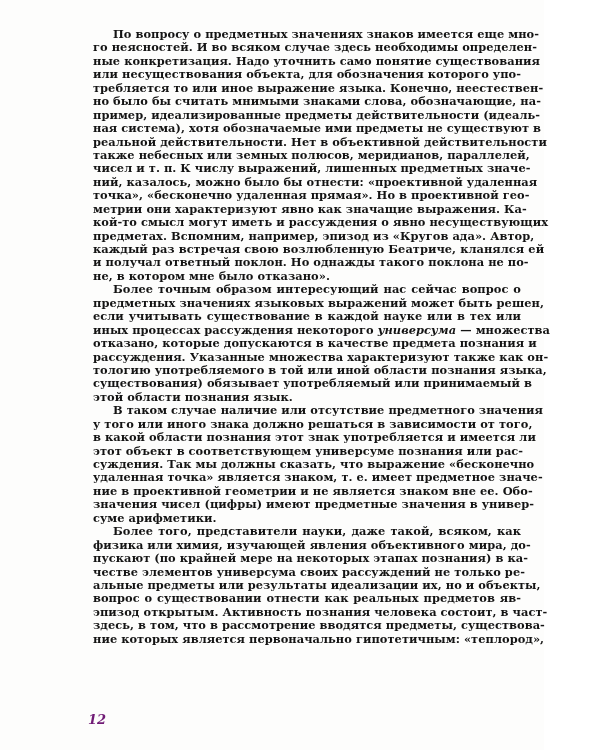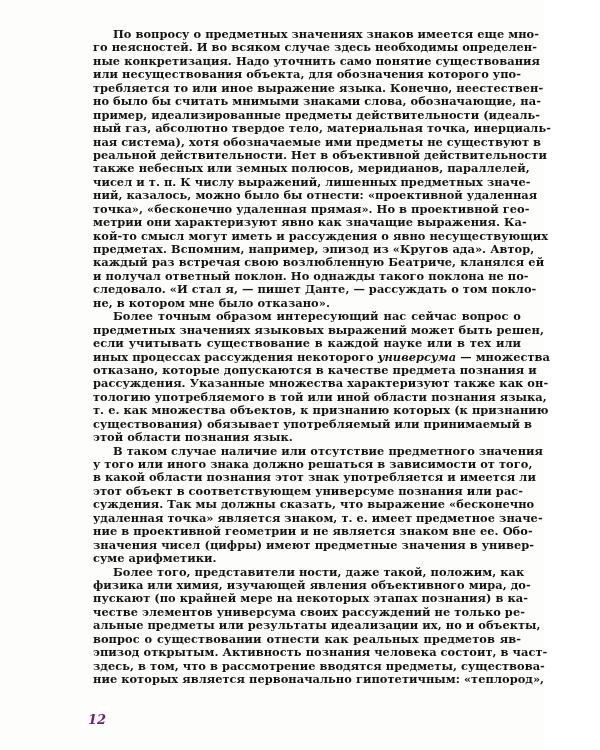--- a/index.html
+++ b/index.html
@@ -43,63 +43,60 @@
   <div class="text-block">
 
     <div class="para">
       <span class="line indent">По вопросу о предметных значениях знаков имеется еще мно-</span>
       <span class="line">го неясностей. И во всяком случае здесь необходимы определен-</span>
       <span class="line">ные конкретизация. Надо уточнить само понятие существования</span>
       <span class="line">или несуществования объекта, для обозначения которого упо-</span>
       <span class="line">требляется то или иное выражение языка. Конечно, неестествен-</span>
       <span class="line">но было бы считать мнимыми знаками слова, обозначающие, на-</span>
       <span class="line">пример, идеализированные предметы действительности (идеаль-</span>
-      <span class="line">ный газ, абсолютно твердое тело, материальная точка, инерциаль-</span>
       <span class="line">ная система), хотя обозначаемые ими предметы не существуют в</span>
       <span class="line">реальной действительности. Нет в объективной действительности</span>
       <span class="line">также небесных или земных полюсов, меридианов, параллелей,</span>
       <span class="line">чисел и т. п. К числу выражений, лишенных предметных значе-</span>
       <span class="line">ний, казалось, можно было бы отнести: «проективной удаленная</span>
       <span class="line">точка», «бесконечно удаленная прямая». Но в проективной гео-</span>
       <span class="line">метрии они характеризуют явно как значащие выражения. Ка-</span>
       <span class="line">кой-то смысл могут иметь и рассуждения о явно несуществующих</span>
       <span class="line">предметах. Вспомним, например, эпизод из «Кругов ада». Автор,</span>
       <span class="line">каждый раз встречая свою возлюбленную Беатриче, кланялся ей</span>
       <span class="line">и получал ответный поклон. Но однажды такого поклона не по-</span>
-      <span class="line">следовало. «И стал я, — пишет Данте, — рассуждать о том покло-</span>
       <span class="line last">не, в котором мне было отказано».</span>
     </div>
 
     <div class="para">
       <span class="line indent">Более точным образом интересующий нас сейчас вопрос о</span>
       <span class="line">предметных значениях языковых выражений может быть решен,</span>
       <span class="line">если учитывать существование в каждой науке или в тех или</span>
       <span class="line"><span>иных процессах рассуждения некоторого </span><span class="it">универсума</span><span> — множества</span></span>
       <span class="line">отказано, которые допускаются в качестве предмета познания и</span>
       <span class="line">рассуждения. Указанные множества характеризуют также как он-</span>
       <span class="line">тологию употребляемого в той или иной области познания языка,</span>
-      <span class="line">т. е. как множества объектов, к признанию которых (к признанию</span>
       <span class="line">существования) обязывает употребляемый или принимаемый в</span>
       <span class="line last">этой области познания язык.</span>
     </div>
 
     <div class="para">
       <span class="line indent">В таком случае наличие или отсутствие предметного значения</span>
       <span class="line">у того или иного знака должно решаться в зависимости от того,</span>
       <span class="line">в какой области познания этот знак употребляется и имеется ли</span>
       <span class="line">этот объект в соответствующем универсуме познания или рас-</span>
       <span class="line">суждения. Так мы должны сказать, что выражение «бесконечно</span>
       <span class="line">удаленная точка» является знаком, т. е. имеет предметное значе-</span>
       <span class="line">ние в проективной геометрии и не является знаком вне ее. Обо-</span>
       <span class="line">значения чисел (цифры) имеют предметные значения в универ-</span>
       <span class="line last">суме арифметики.</span>
     </div>
 
     <div class="para">
-      <span class="line indent">Более того, представители ности, даже такой, положим, как</span>
+      <span class="line indent">Более того, представители науки, даже такой, всяком, как</span>
       <span class="line">физика или химия, изучающей явления объективного мира, до-</span>
       <span class="line">пускают (по крайней мере на некоторых этапах познания) в ка-</span>
       <span class="line">честве элементов универсума своих рассуждений не только ре-</span>
       <span class="line">альные предметы или результаты идеализации их, но и объекты,</span>
       <span class="line">вопрос о существовании отнести как реальных предметов яв-</span>
       <span class="line">эпизод открытым. Активность познания человека состоит, в част-</span>
       <span class="line">здесь, в том, что в рассмотрение вводятся предметы, существова-</span>
       <span class="line">ние которых является первоначально гипотетичным: «теплород»,</span>
     </div>
 

